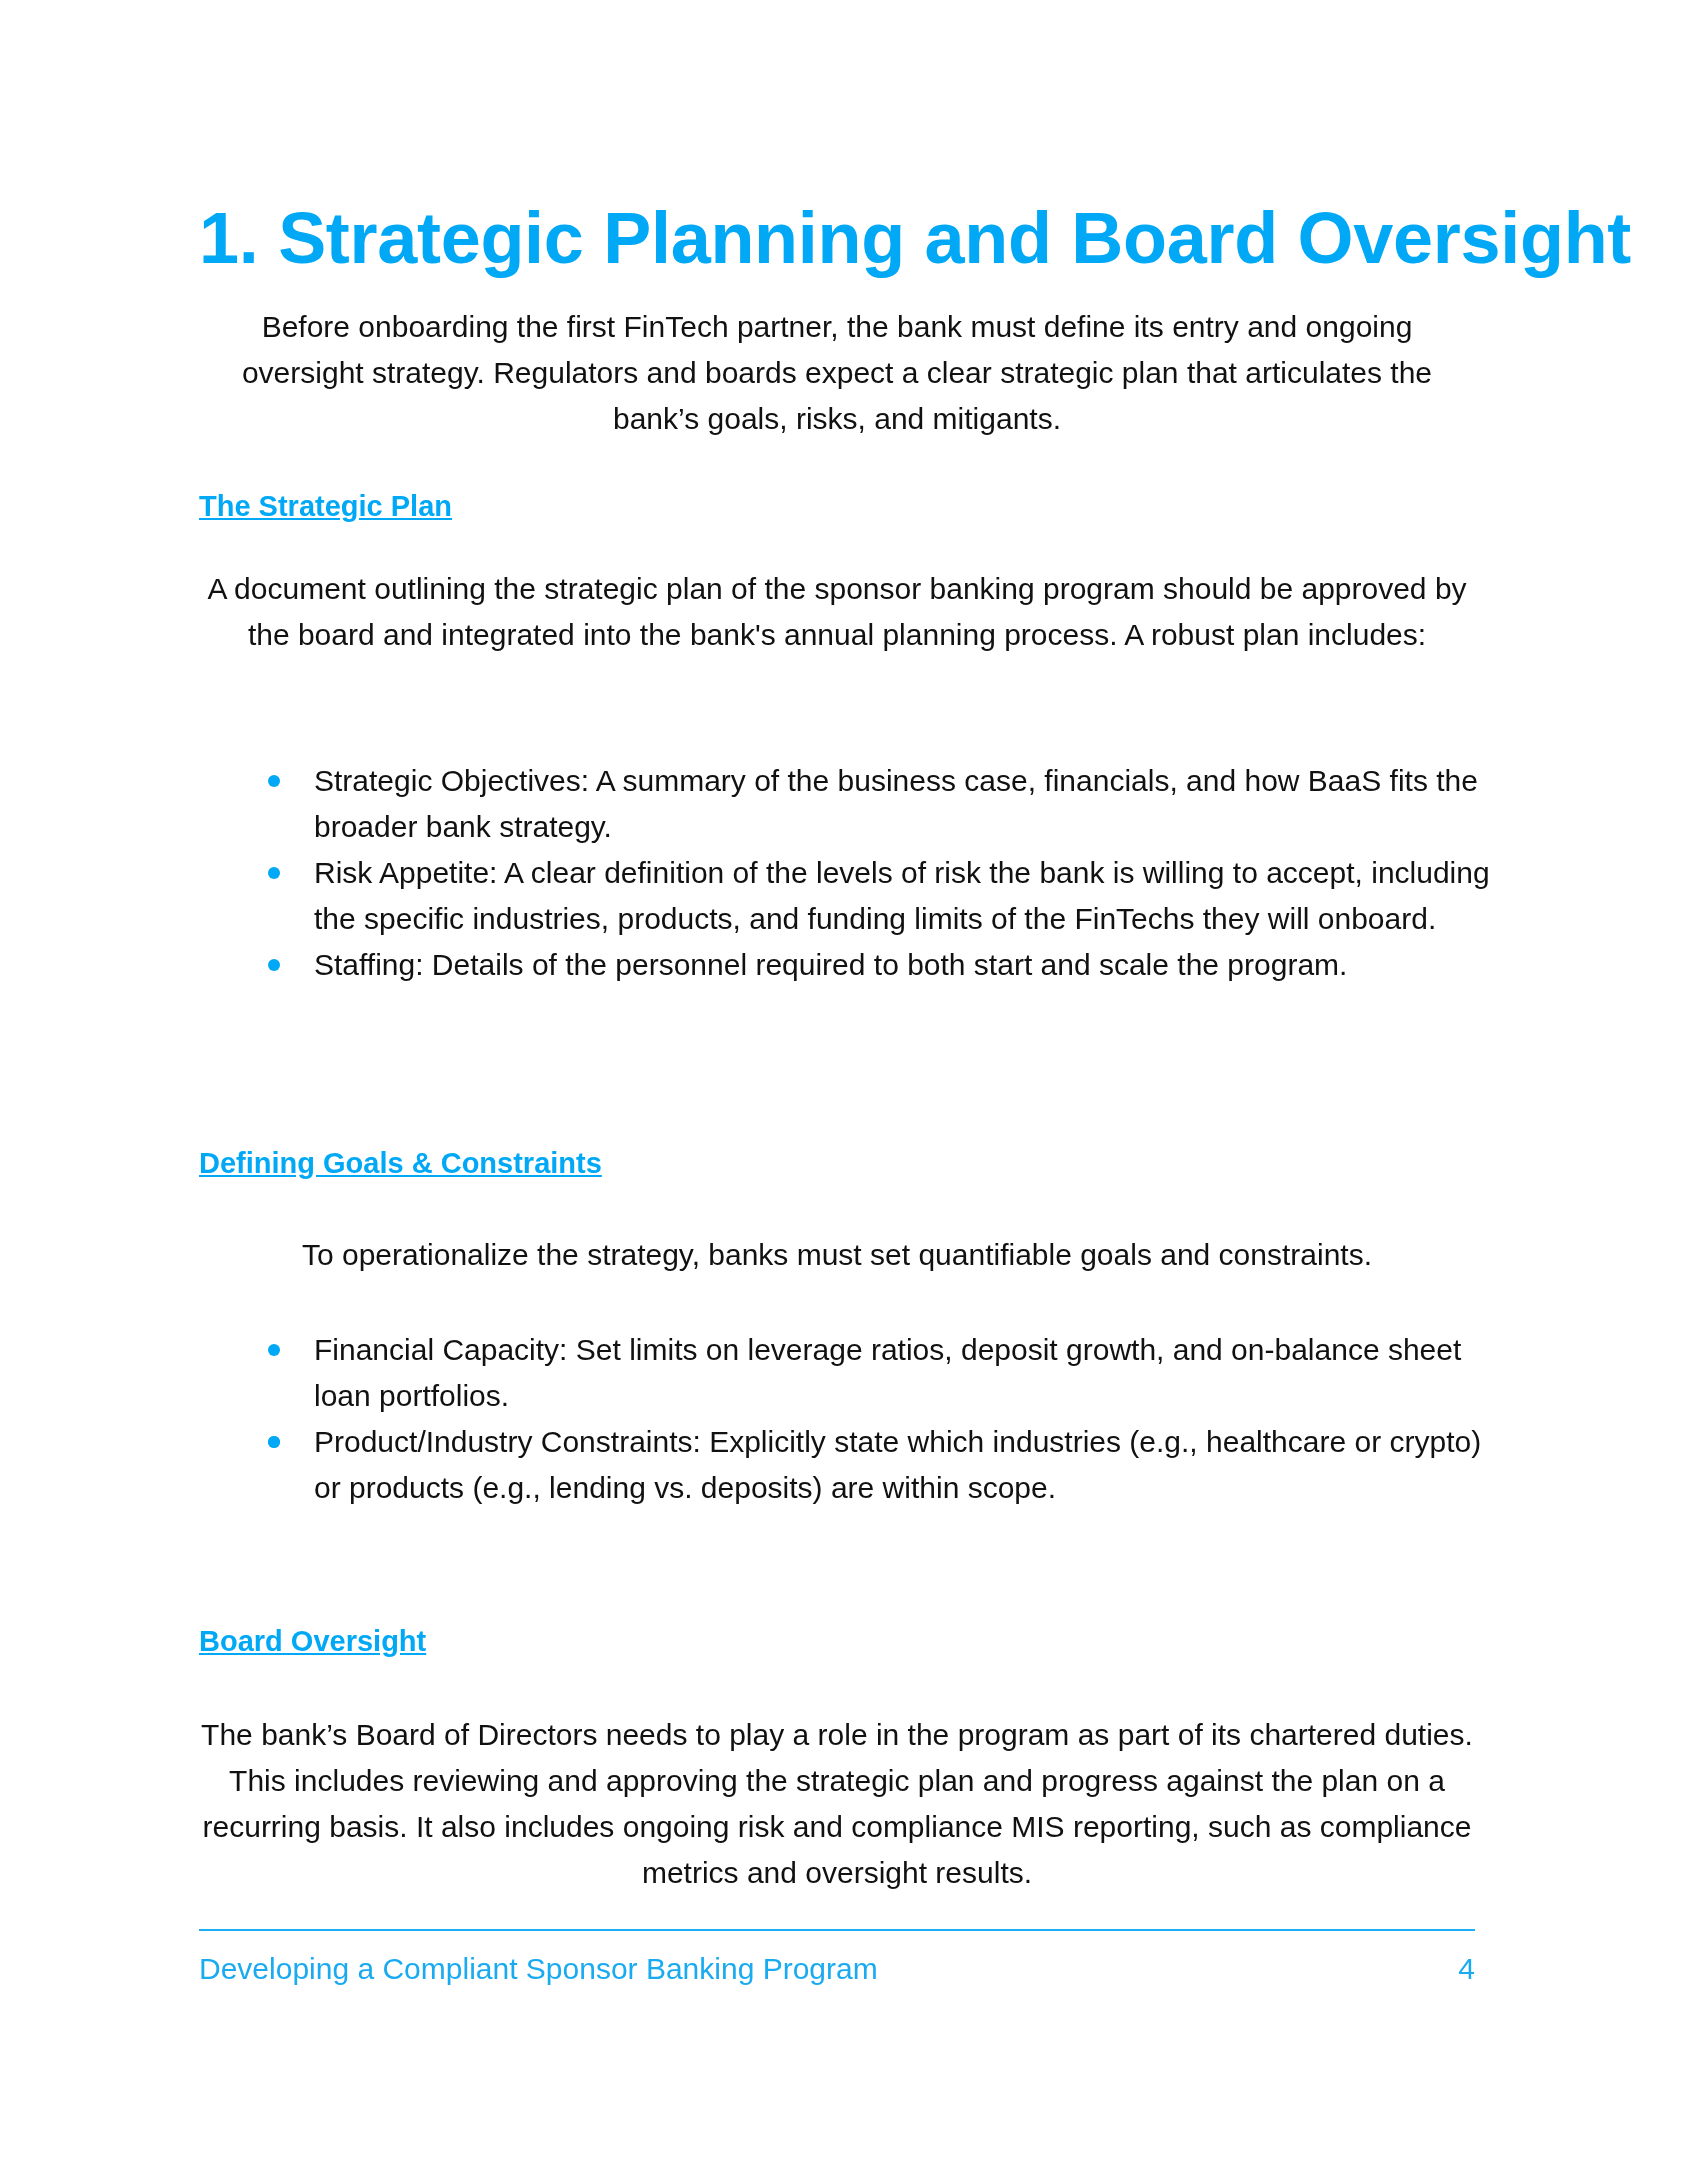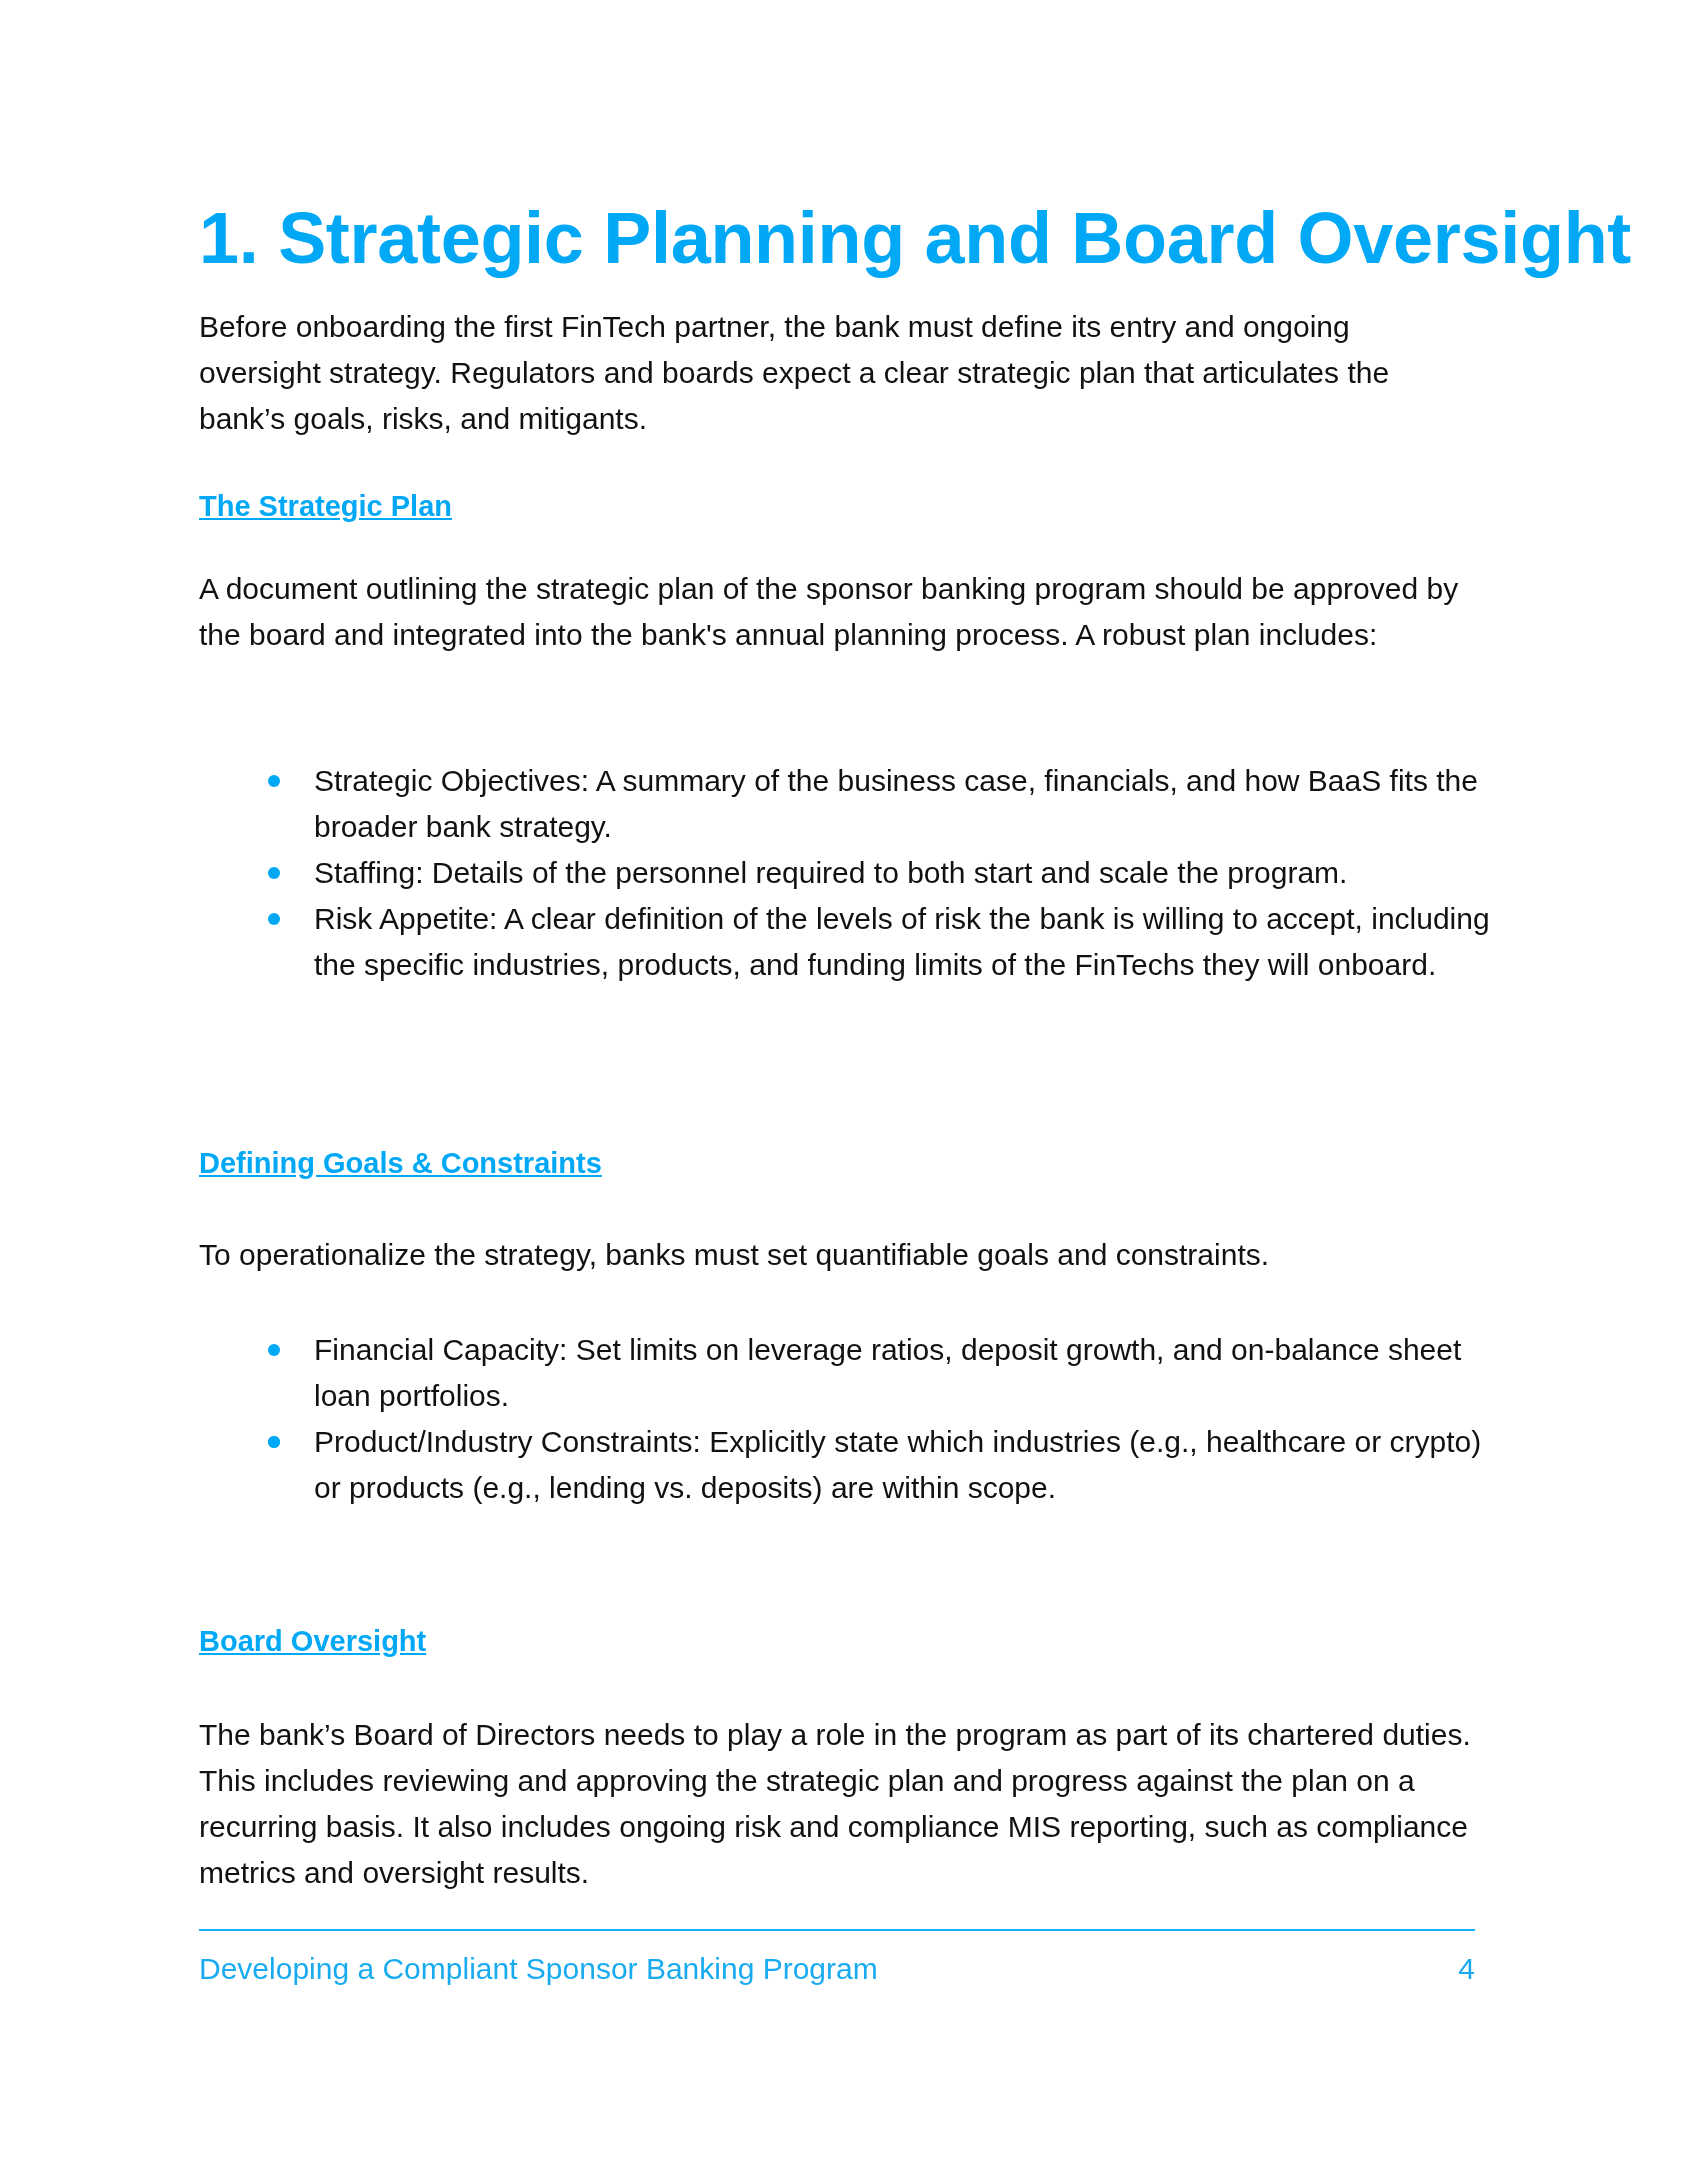--- a/index.html
+++ b/index.html
@@ -2,43 +2,43 @@
 <html style="font-size:10.8px"><head>
 <meta charset="utf-8">
 <style>
   html, body { margin: 0; padding: 0; background: #ffffff; }
   body { width: 1687px; height: 2183px; position: relative; overflow: hidden;
          font-family: "Liberation Sans", "DejaVu Sans", sans-serif; color: #111111; }
   .page { position: absolute; left: 199px; top: 0; width: 1276px; }
   .title { position: absolute; left: 0; top: 197px; margin: 0;
            font-size: 72px; font-weight: 700; color: #00a8f5; letter-spacing: -0.3px; white-space: nowrap; }
   .h2 { position: absolute; left: 0; margin: 0; font-size: 29px; font-weight: 700; color: #00a8f5; white-space: nowrap; text-decoration: underline; }
-  .para { position: absolute; left: 0; width: 1276px; margin: 0; font-size: 30px; line-height: 46px; color: #111111; }
+  .para { position: absolute; left: 0; width: 1276px; margin: 0; font-size: 30px; line-height: 46px; color: #111111; text-align: center; }
   .list { position: absolute; left: 0; width: 1276px; margin: 16px; padding: 0; list-style: none; }
   .li { position: relative; padding-left: 99px; font-size: 30px; line-height: 46px; width: 1177px; }
   .bullet { position: absolute; left: 53px; top: 17px; width: 12px; height: 12px; border-radius: 50%; background: #00a8f5; }
   .footer-rule { position: absolute; left: 0; top: 1929px; width: 1276px; height: 2px; background: #1bb0f5; }
   .footer-text { position: absolute; left: 0; top: 1952px; font-size: 30px; color: #1aaaf0; white-space: nowrap; text-align: center; }
   .page-num { position: absolute; right: 0; top: 1952px; font-size: 30px; color: #1aaaf0; }
 </style>
 </head>
 <body>
 
 <div class="page">
   <h1 class="title">1. Strategic Planning and Board Oversight</h1>
 
   <p class="para" style="top:304px">Before onboarding the first FinTech partner, the bank must define its entry and ongoing oversight strategy. Regulators and boards expect a clear strategic plan that articulates the bank’s goals, risks, and mitigants.</p>
 
   <h2 class="h2" style="top:490px">The Strategic Plan</h2>
   <p class="para" style="top:566px">A document outlining the strategic plan of the sponsor banking program should be approved by the board and integrated into the bank's annual planning process. A robust plan includes:</p>
 
   <ul class="list" style="top:742px">
     <li class="li"><span class="bullet"></span><span>Strategic Objectives: A summary of the business case, financials, and how BaaS fits the broader bank strategy.</span></li>
+    <li class="li"><span class="bullet"></span><span>Risk Appetite: A clear definition of the levels of risk the bank is willing to accept, including the specific industries, products, and funding limits of the FinTechs they will onboard.</span></li>
     <li class="li"><span class="bullet"></span><span>Staffing: Details of the personnel required to both start and scale the program.</span></li>
-    <li class="li"><span class="bullet"></span><span>Risk Appetite: A clear definition of the levels of risk the bank is willing to accept, including the specific industries, products, and funding limits of the FinTechs they will onboard.</span></li>
   </ul>
 
   <h2 class="h2" style="top:1147px">Defining Goals &amp; Constraints</h2>
   <p class="para" style="top:1232px">To operationalize the strategy, banks must set quantifiable goals and constraints.</p>
 
   <ul class="list" style="top:1311px">
     <li class="li"><span class="bullet"></span><span>Financial Capacity: Set limits on leverage ratios, deposit growth, and on-balance sheet loan portfolios.</span></li>
     <li class="li"><span class="bullet"></span></li>
     <li class="li"><span class="bullet"></span><span>Product/Industry Constraints: Explicitly state which industries (e.g., healthcare or crypto) or products (e.g., lending vs. deposits) are within scope.</span></li>
   </ul>

